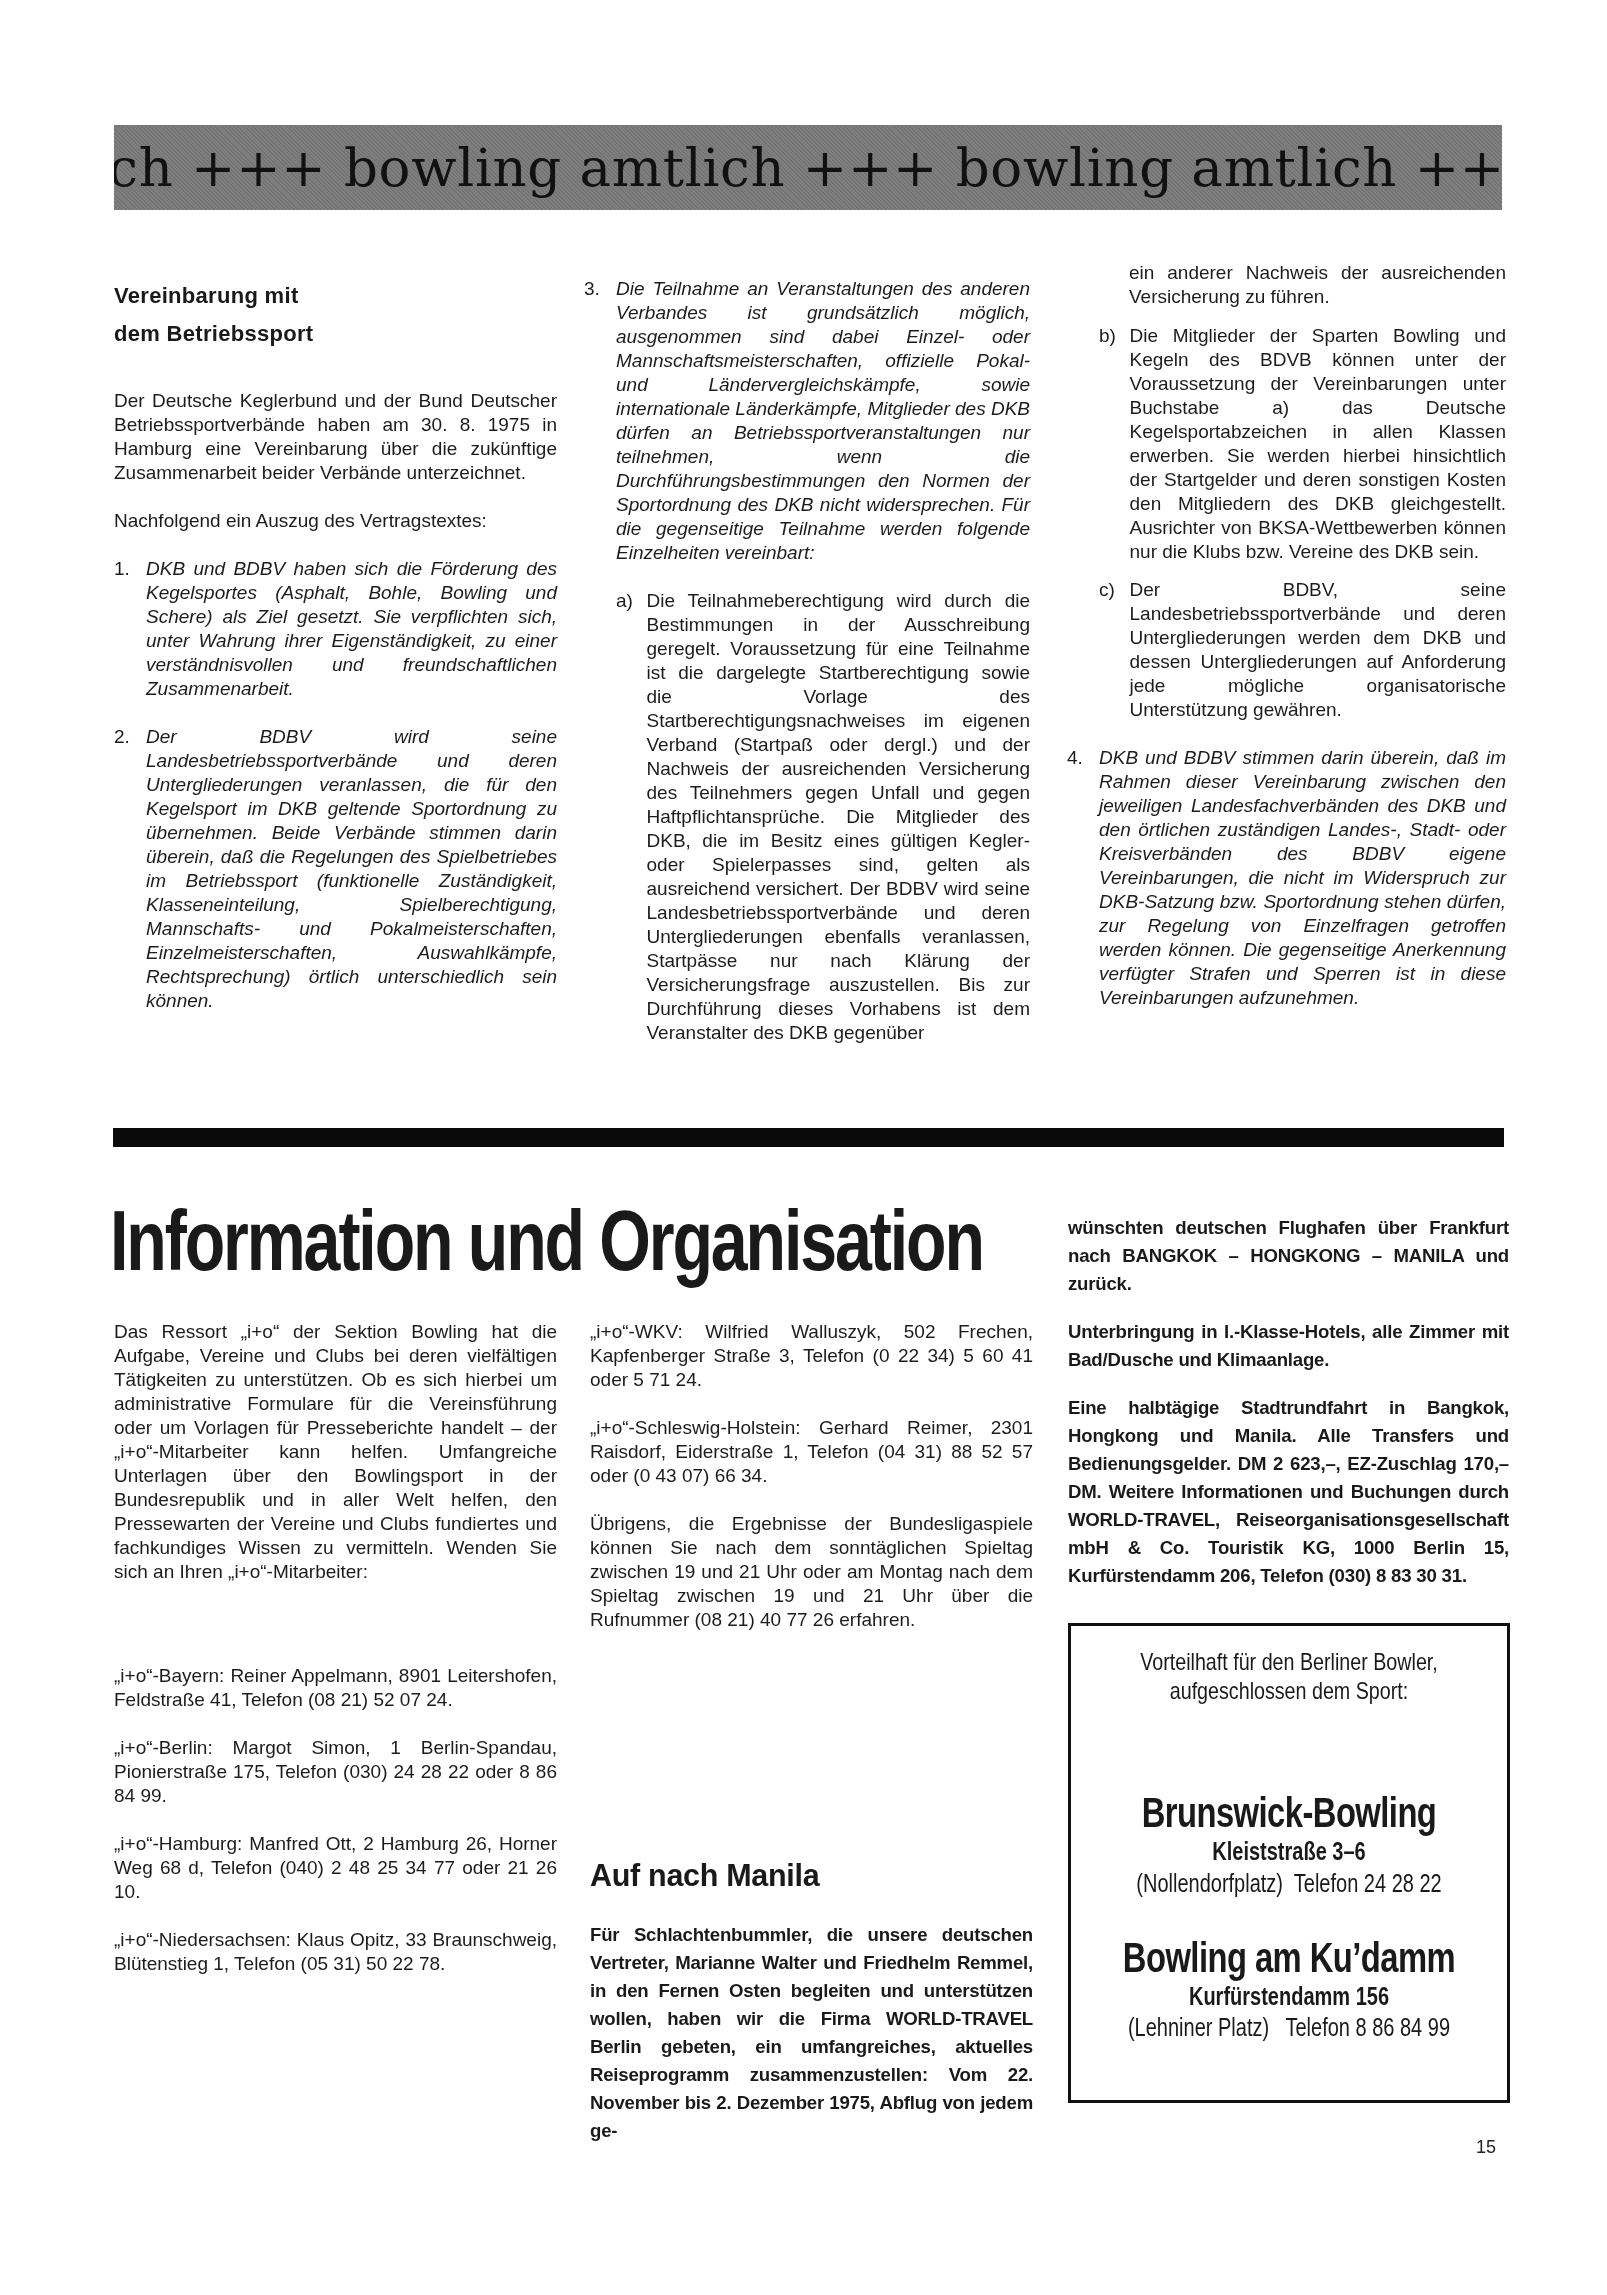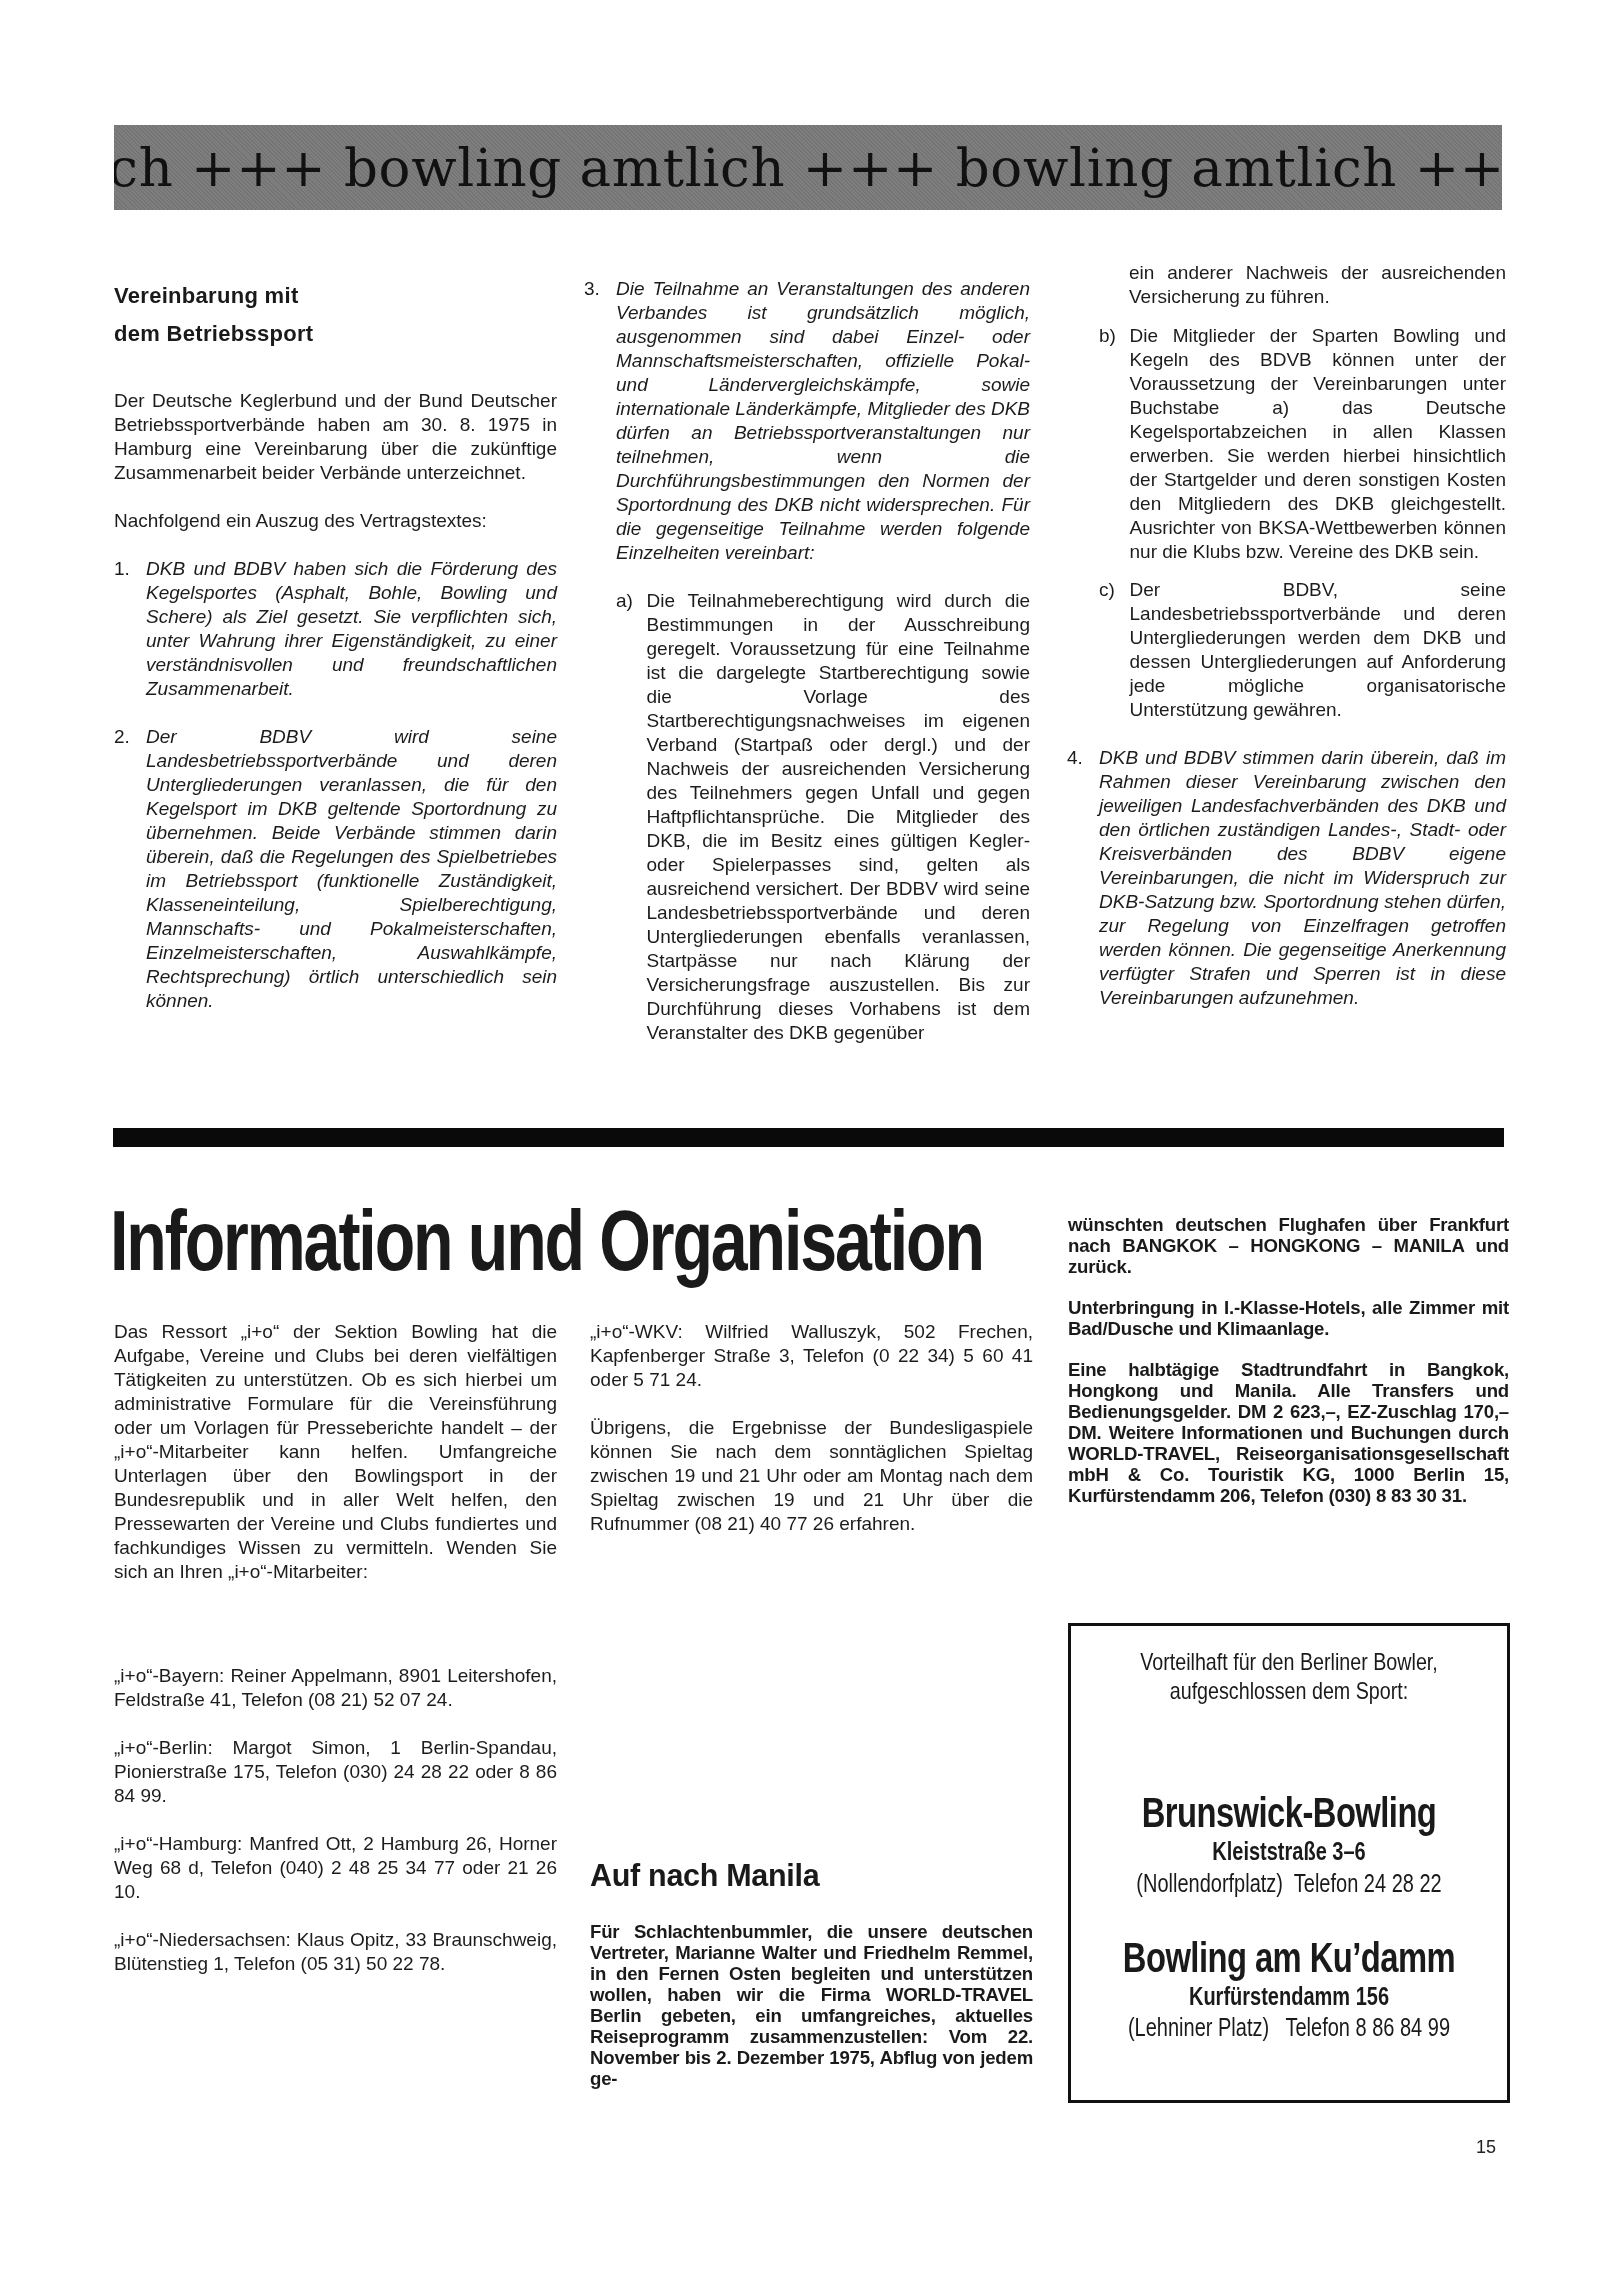--- a/index.html
+++ b/index.html
@@ -25,21 +25,21 @@
   .sub-body { flex:1; text-align:justify; }
 
   h2.sec-title { margin:0; font-size:22px; line-height:38px; font-weight:bold; letter-spacing:0.3px; }
 
   .divider { left:113px; top:1128px; width:1391px; height:18.6px; background:#0a0a0a; }
 
   .big-title { left:110px; top:1194px; font-family:"Liberation Sans", sans-serif; font-weight:bold;
                font-size:85px; line-height:93px; letter-spacing:-2.7px; transform:scaleX(0.78); transform-origin:left top;
                white-space:nowrap; }
 
-  .bold-text { font-size:18.6px; line-height:21px; font-weight:bold; text-align:justify; letter-spacing:-0.2px; }
+  .bold-text { font-size:18.6px; line-height:28px; font-weight:bold; text-align:justify; letter-spacing:-0.2px; }
   .bold-text p { margin:0 0 20px 0; }
 
   .manila-title { font-size:30.5px; font-weight:bold; line-height:37px; margin:0 0 26.5px 0; letter-spacing:-0.3px; }
 
   
   .adbox { left:1068px; top:1623px; width:442px; height:480px; border:3.3px solid #111; box-sizing:border-box; text-align:center; }
   .ad-intro { margin-top:21px; font-size:24px; line-height:29px; transform:scaleX(0.82); }
   .ad-name { font-weight:bold; font-size:42px; line-height:46px; transform:scaleX(0.78); letter-spacing:-0.7px; }
   .ad-street { font-weight:bold; font-size:25px; line-height:30.5px; transform:scaleX(0.8); }
   .ad-contact { font-size:25px; line-height:32px; transform:scaleX(0.8); white-space:nowrap; }
@@ -106,20 +106,21 @@
 <div class="abs body-text" style="left:114px; top:1320px; width:443px;">
   <p style="margin-bottom:80px;">Das Ressort „i+o“ der Sektion Bowling hat die Aufgabe, Vereine und Clubs bei deren vielfältigen Tätigkeiten zu unterstützen. Ob es sich hierbei um administrative Formulare für die Vereinsführung oder um Vorlagen für Presseberichte handelt – der „i+o“-Mitarbeiter kann helfen. Umfangreiche Unterlagen über den Bowlingsport in der Bundesrepublik und in aller Welt helfen, den Pressewarten der Vereine und Clubs fundiertes und fachkundiges Wissen zu vermitteln. Wenden Sie sich an Ihren „i+o“-Mitarbeiter:</p>
   <p>„i+o“-Bayern: Reiner Appelmann, 8901 Leitershofen, Feldstraße 41, Telefon (08 21) 52 07 24.</p>
   <p>„i+o“-Berlin: Margot Simon, 1 Berlin-Spandau, Pionierstraße 175, Telefon (030) 24 28 22 oder 8 86 84 99.</p>
   <p>„i+o“-Hamburg: Manfred Ott, 2 Hamburg 26, Horner Weg 68 d, Telefon (040) 2 48 25 34 77 oder 21 26 10.</p>
   <p>„i+o“-Niedersachsen: Klaus Opitz, 33 Braunschweig, Blütenstieg 1, Telefon (05 31) 50 22 78.</p>
 </div>
 
 <div class="abs body-text" style="left:590px; top:1320px; width:443px;">
   <p>„i+o“-WKV: Wilfried Walluszyk, 502 Frechen, Kapfenberger Straße 3, Telefon (0 22 34) 5 60 41 oder 5 71 24.</p>
+  <p>„i+o“-Schleswig-Holstein: Gerhard Reimer, 2301 Raisdorf, Eiderstraße 1, Telefon (04 31) 88 52 57 oder (0 43 07) 66 34.</p>
   <p>Übrigens, die Ergebnisse der Bundesligaspiele können Sie nach dem sonntäglichen Spieltag zwischen 19 und 21 Uhr oder am Montag nach dem Spieltag zwischen 19 und 21 Uhr über die Rufnummer (08 21) 40 77 26 erfahren.</p>
 </div>
 
 <div class="abs" style="left:590px; top:1857px; width:443px;">
   <div class="manila-title">Auf nach Manila</div>
   <div class="bold-text">Für Schlachtenbummler, die unsere deutschen Vertreter, Marianne Walter und Friedhelm Remmel, in den Fernen Osten begleiten und unterstützen wollen, haben wir die Firma WORLD-TRAVEL Berlin gebeten, ein umfangreiches, aktuelles Reiseprogramm zusammenzustellen: Vom 22. November bis 2. Dezember 1975, Abflug von jedem ge-</div>
 </div>
 
 <div class="abs bold-text" style="left:1068px; top:1214px; width:441px;">
   <p>wünschten deutschen Flughafen über Frankfurt nach BANGKOK – HONGKONG – MANILA und zurück.</p>

